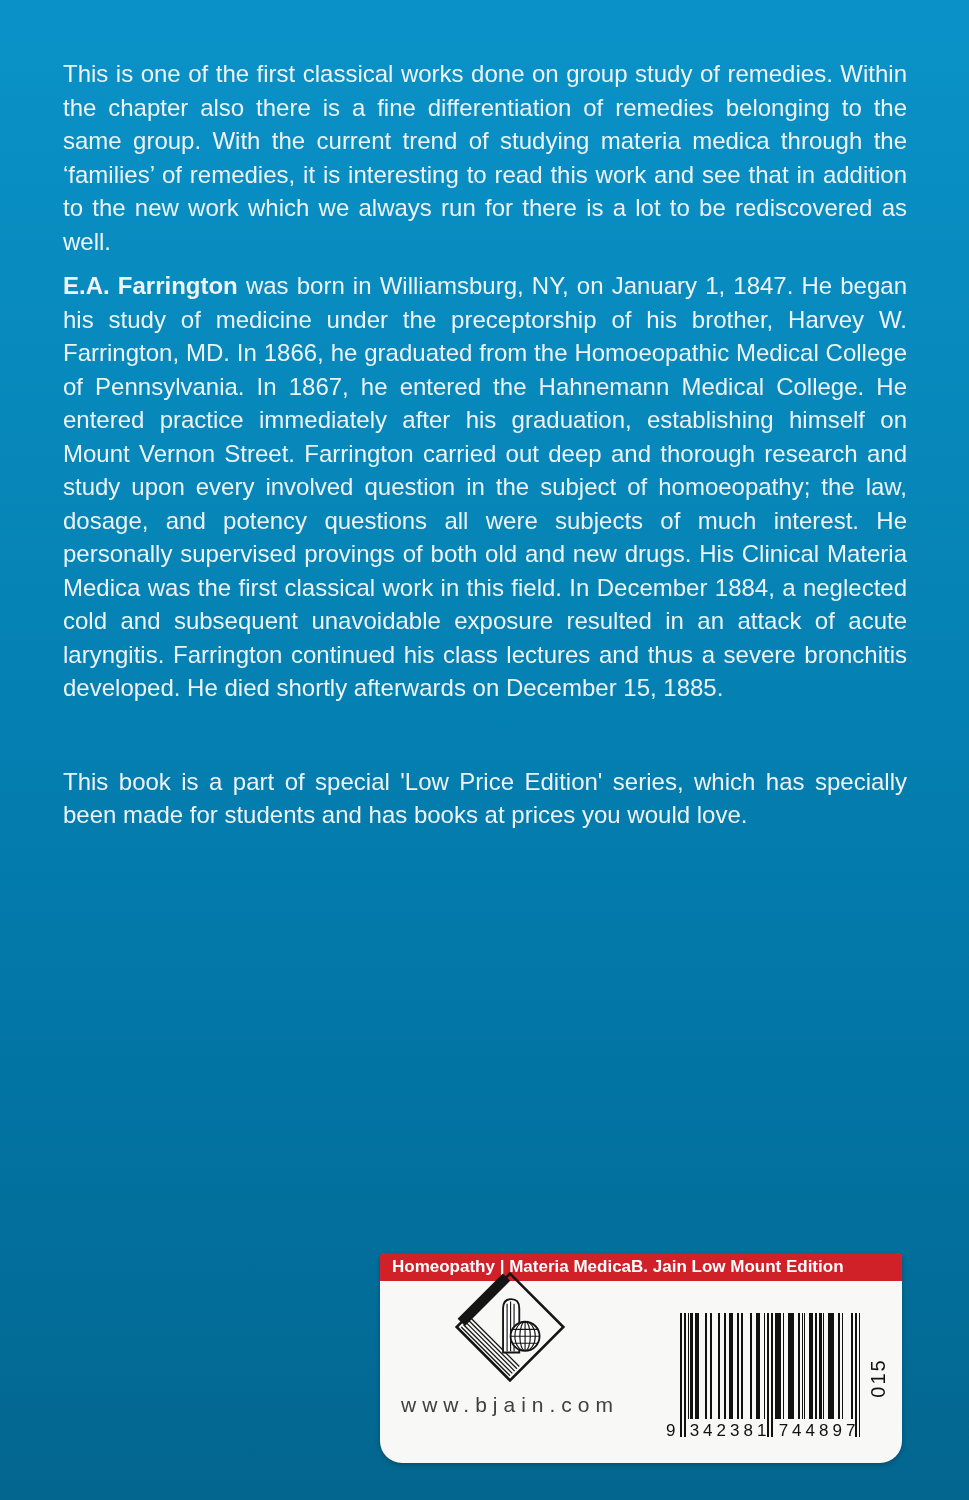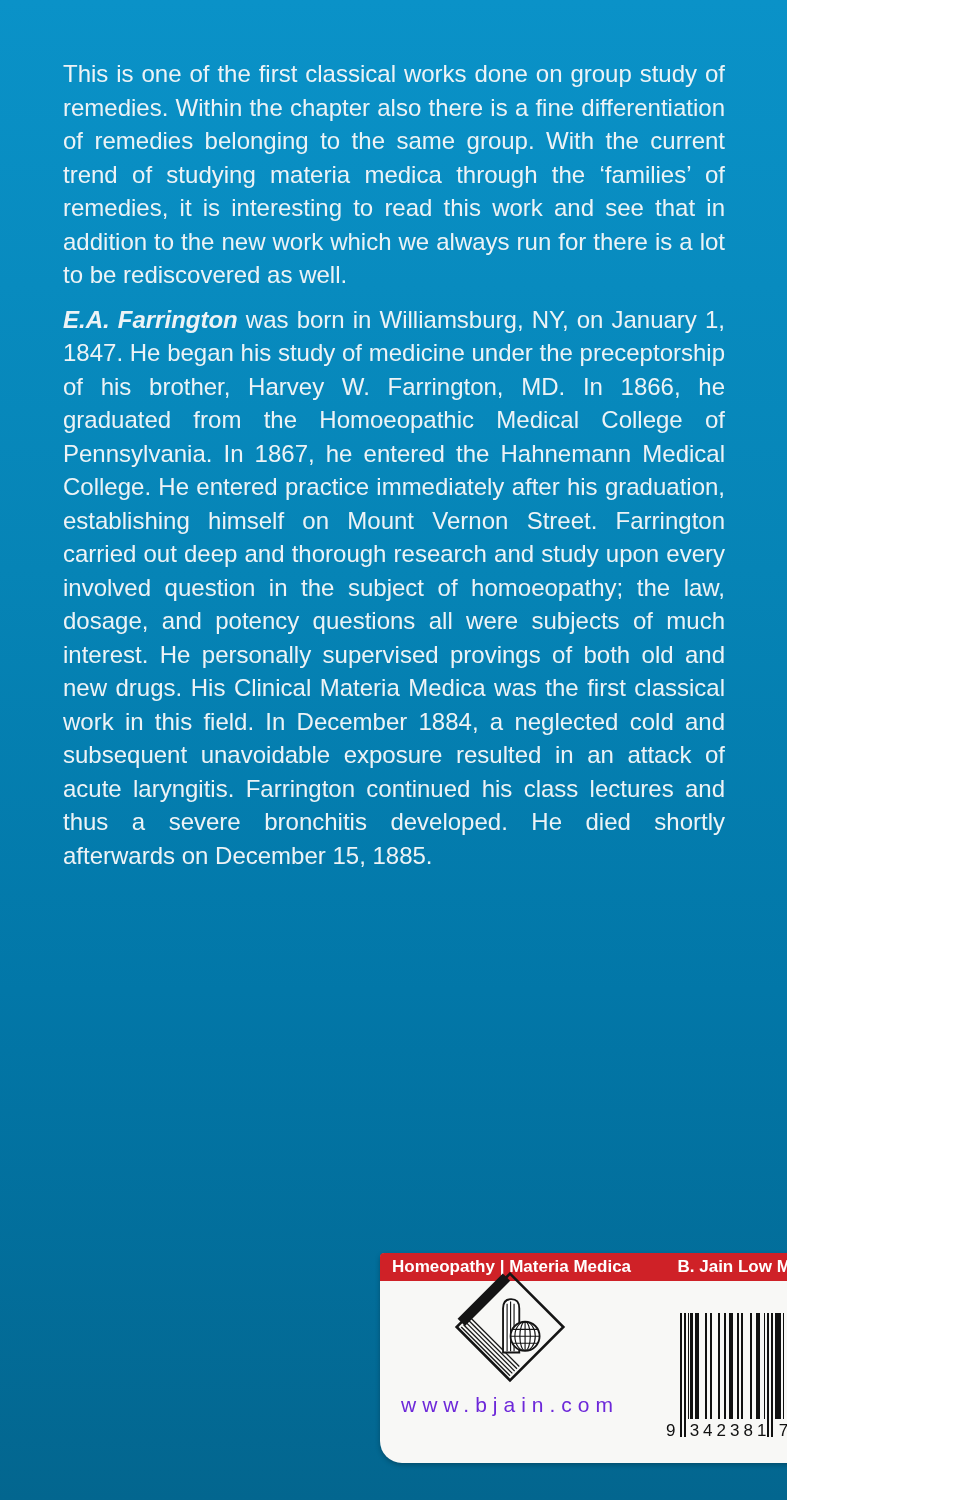--- a/index.html
+++ b/index.html
@@ -1,49 +1,49 @@
 <!DOCTYPE html>
 <html><head>
 <meta charset="utf-8">
 <style>
   html,body{margin:0;padding:0;}
   .cover{
     position:relative;
-    width:787px;height:1500px;
+    width:969px;height:1500px;
     background:linear-gradient(180deg,#0a92c8 0%,#0684b6 38%,#0277a8 66%,#03668f 100%);
     font-family:"Liberation Sans",sans-serif;
     overflow:hidden;
   }
   .blurb{
     position:absolute;left:63px;right:62px;top:57px;
     color:#edf3f6;
     font-size:24px;line-height:33.5px;
     text-align:justify;
   }
   .blurb p{margin:0 0 11px 0;}
   .blurb p.gap-before{margin-top:60px;}
-  .lead{font-weight:bold;font-style:italic;}
+  .lead{font-weight:bold;}
   
   .label{
     position:absolute;left:380px;top:1253px;width:522px;height:210px;
     background:#f8f8f6;
     border-radius:5px 5px 22px 22px;
     box-shadow:0 2px 5px rgba(0,0,0,.25);
   }
   .strip{
     position:absolute;left:0;top:0;right:0;height:28px;
     background:#cf2127;border-radius:4px 4px 0 0;
     color:#ffffff;font-size:17px;font-weight:bold;line-height:28px;
-    display:flex;justify-content:space-between;
+    display:flex;justify-content:flex-start;
     padding:0 12px;box-sizing:border-box;
   }
   .logo-wrap{position:absolute;left:72px;top:16px;width:116px;height:116px;}
   .website{
     position:absolute;left:0;top:140px;width:260px;
-    text-align:center;color:#6d28d9;
+    text-align:center;color:#404040;
     font-size:21px;letter-spacing:6px;
   }
   .isbn-text{
     position:absolute;left:298px;top:30px;width:184px;
     text-align:center;color:#111;font-size:20px;letter-spacing:1px;
     font-family:"Liberation Sans",sans-serif;
   }
   .barcode{
     position:absolute;left:300px;top:60px;width:181px;height:130px;
   }
@@ -63,20 +63,21 @@
   }
 </style>
 </head>
 <body>
 
 <div class="cover">
 
   <div class="blurb">
     <p>This is one of the first classical works done on group study of remedies. Within the chapter also there is a fine differentiation of remedies belonging to the same group. With the current trend of studying materia medica through the ‘families’ of remedies, it is interesting to read this work and see that in addition to the new work which we always run for there is a lot to be rediscovered as well.</p>
     <p><span class="lead">E.A. Farrington</span><span> was born in Williamsburg, NY, on January 1, 1847. He began his study of medicine under the preceptorship of his brother, Harvey W. Farrington, MD. In 1866, he graduated from the Homoeopathic Medical College of Pennsylvania. In 1867, he entered the Hahnemann Medical College. He entered practice immediately after his graduation, establishing himself on Mount Vernon Street. Farrington carried out deep and thorough research and study upon every involved question in the subject of homoeopathy; the law, dosage, and potency questions all were subjects of much interest. He personally supervised provings of both old and new drugs. His Clinical Materia Medica was the first classical work in this field. In December 1884, a neglected cold and subsequent unavoidable exposure resulted in an attack of acute laryngitis. Farrington continued his class lectures and thus a severe bronchitis developed. He died shortly afterwards on December 15, 1885.</span></p>
+    <p class="gap-before">This book is a part of special 'Low Price Edition' series, which has specially been made for students and has books at prices you would love.</p>
   </div>
 
   <div class="label">
 
     <div class="strip">
       <span>Homeopathy | Materia Medica</span>
       <span>B. Jain Low Mount Edition</span>
     </div>
 
     <div class="logo-wrap">

